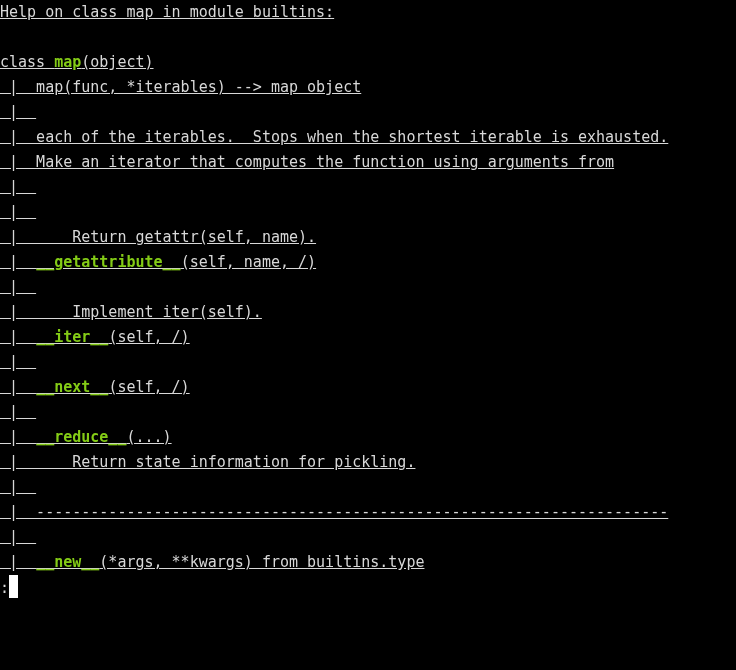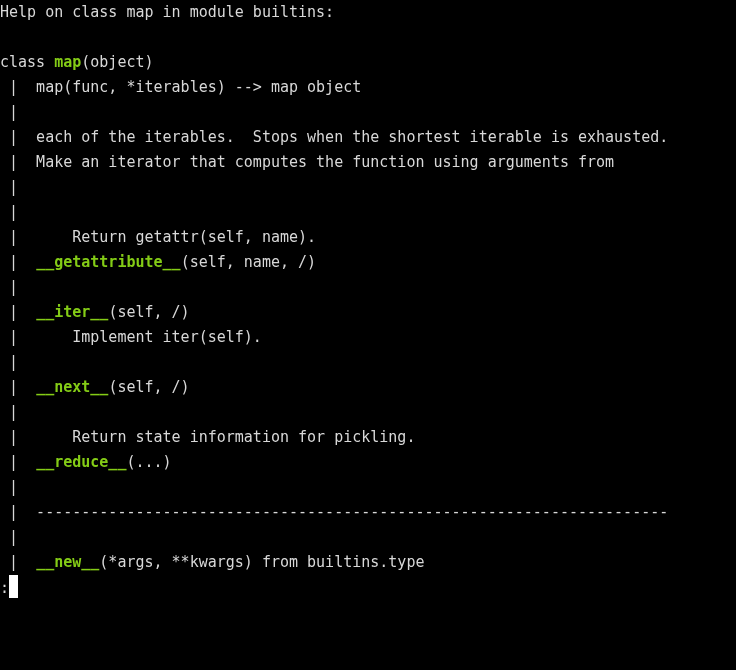--- a/index.html
+++ b/index.html
@@ -31,20 +31,21 @@
     display: block;
     white-space: pre;
     height: 25px;
     line-height: 25px;
     font-size: 15px;
     letter-spacing: 0px;
     color: #d8d8d8;
     font-family: "DejaVu Sans Mono", "Liberation Mono", monospace;
     padding: 0;
     margin: 0;
+    text-decoration: underline;
   }
   .term-line.blank {
     color: #d8d8d8;
   }
   .bold {
     font-weight: bold;
     color: #84cc16;
   }
   .prompt-line {
     display: block;
@@ -81,32 +82,32 @@
   <div class="term-line"> |  each of the iterables.  Stops when the shortest iterable is exhausted.</div>
   <div class="term-line"> |  Make an iterator that computes the function using arguments from</div>
   <div class="term-line"> |  </div>
   <div class="term-line"> |  </div>
 
   <div class="term-line"> |      Return getattr(self, name).</div>
 
   <div class="term-line"><span> |  </span><span class="bold">__getattribute__</span><span>(self, name, /)</span></div>
   <div class="term-line"> |  </div>
 
+  <div class="term-line"> |      Implement iter(self).</div>
+
   <div class="term-line"><span> |  </span><span class="bold">__iter__</span><span>(self, /)</span></div>
-
-  <div class="term-line"> |      Implement iter(self).</div>
   <div class="term-line"> |  </div>
 
   <div class="term-line"><span> |  </span><span class="bold">__next__</span><span>(self, /)</span></div>
 
   <div class="term-line"> |  </div>
 
+  <div class="term-line"><span> |  </span><span class="bold">__reduce__</span><span>(...)</span></div>
+
   <div class="term-line"> |      Return state information for pickling.</div>
-
-  <div class="term-line"><span> |  </span><span class="bold">__reduce__</span><span>(...)</span></div>
   <div class="term-line"> |  </div>
   <div class="term-line"> |  ----------------------------------------------------------------------</div>
   <div class="term-line"> |  </div>
 
   <div class="term-line"><span> |  </span><span class="bold">__new__</span><span>(*args, **kwargs) from builtins.type</span></div>
 
   <div class="prompt-line"><span>:</span><span class="cursor-block"></span></div>
 
 </div>
 

